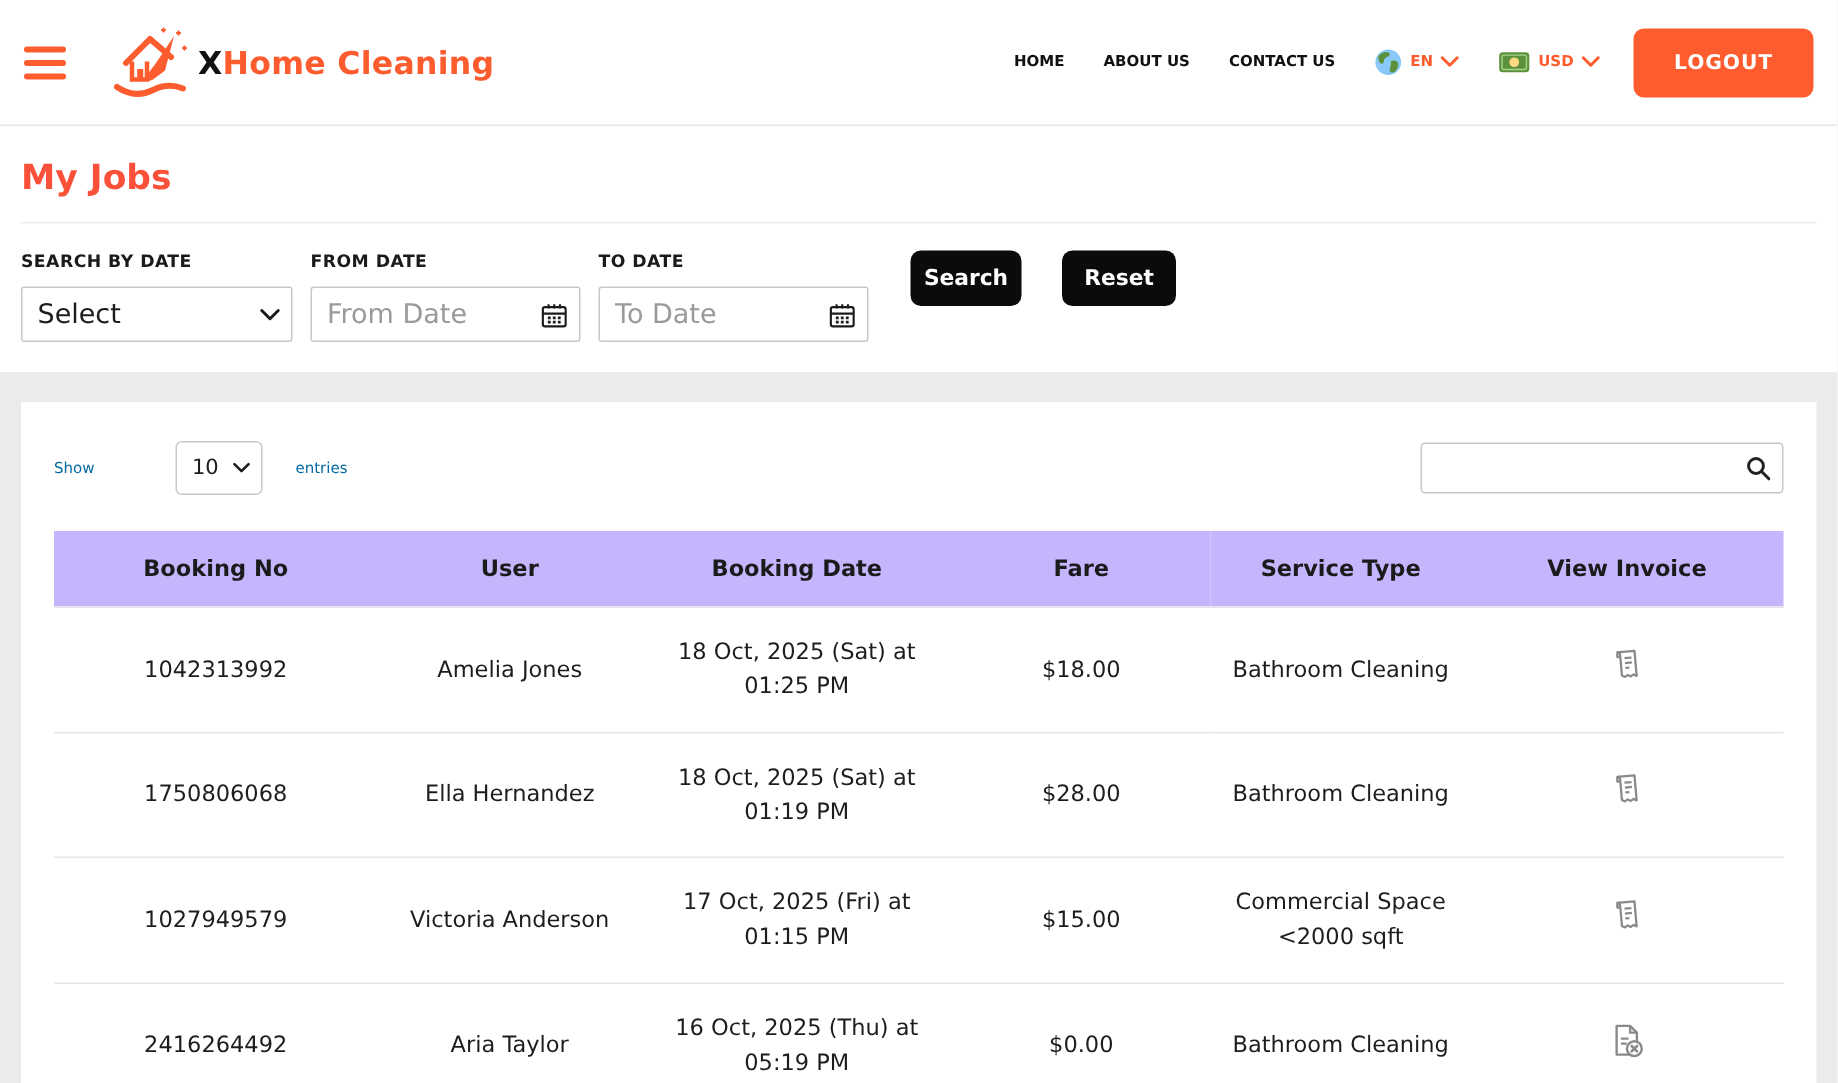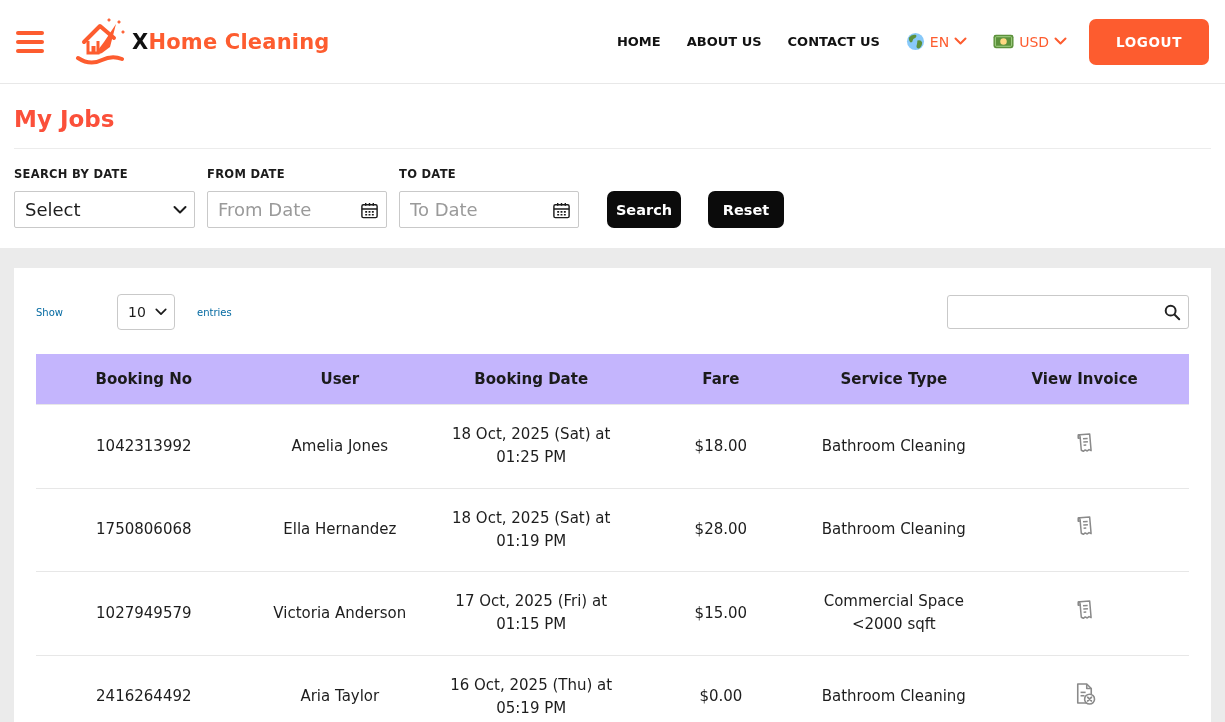--- a/index.html
+++ b/index.html
@@ -16,34 +16,34 @@
     display: flex; align-items: center; padding: 0 16px;
   }
   .hamburger { width: 28px; cursor: pointer; display: flex; flex-direction: column; gap: 5px; }
   .hamburger span { display: block; height: 4px; border-radius: 2px; background: #fd5c2f; }
   .logo { display: flex; align-items: center; gap: 4px; margin-left: 26px; }
   .brand-text { font-size: 21px; font-weight: 700; letter-spacing: 0.2px; }
   .brand-x { color: #111; }
   .brand-rest { color: #fd5c2f; }
   .header-spacer { flex: 1; }
   .nav { display: flex; align-items: center; gap: 26px; margin-right: 22px; }
-  .nav-link { font-size: 13px; font-weight: 700; color: #111; cursor: pointer; white-space: nowrap; }
+  .nav-link { font-size: 10px; font-weight: 700; color: #111; cursor: pointer; white-space: nowrap; }
   .pill { display: flex; align-items: center; gap: 5px; cursor: pointer; }
-  .pill-label { font-size: 14px; font-weight: 400; color: #fd5c2f; }
+  .pill-label { font-size: 10px; font-weight: 700; color: #fd5c2f; }
   .logout-btn {
     background: #fd5c2f; color: #fff; border: none; border-radius: 7px;
     font-family: inherit; font-size: 13.5px; font-weight: 700; letter-spacing: 0.6px;
     padding: 15px 27px; cursor: pointer;
   }
 
   
   .page-band { background: #fff; padding: 0 14px 20px; }
   .page-title { padding-top: 22px; font-size: 23px; font-weight: 700; color: #fb503a; }
   .title-divider { border: none; border-top: 1px solid #ececec; margin-top: 16px; }
-  .filters { display: flex; align-items: flex-end; margin-top: 18px; }
+  .filters { display: flex; align-items: flex-start; margin-top: 18px; }
   .filter-group { display: flex; flex-direction: column; margin-right: 12px; }
   .filter-label { font-size: 11.5px; font-weight: 700; letter-spacing: 0.3px; color: #1b1b1b; margin-bottom: 10px; }
   .field-wrap { position: relative; }
   .select-field, .date-field {
     height: 37px; border: 1px solid #c9c9c9; border-radius: 2px; background: #fff;
     font-family: inherit; font-size: 18px; color: #1d1d1d; padding: 0 30px 0 10px;
   }
   .select-field { width: 181px; appearance: none; -webkit-appearance: none; cursor: pointer; }
   .date-field { width: 180px; }
   .date-field::placeholder { color: #9a9a9a; }

